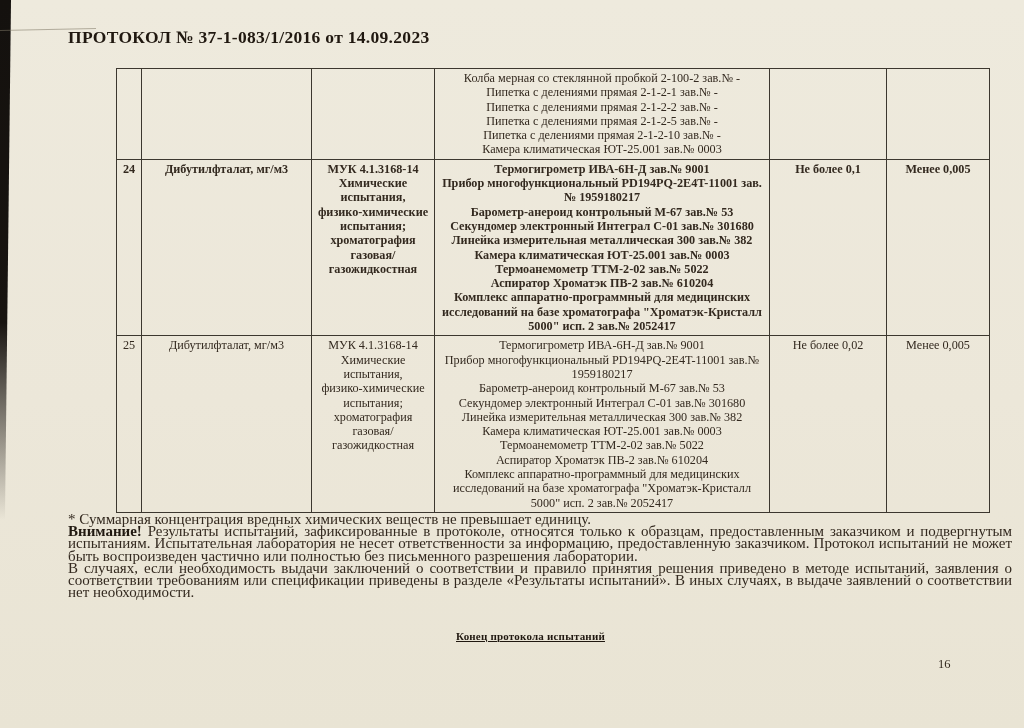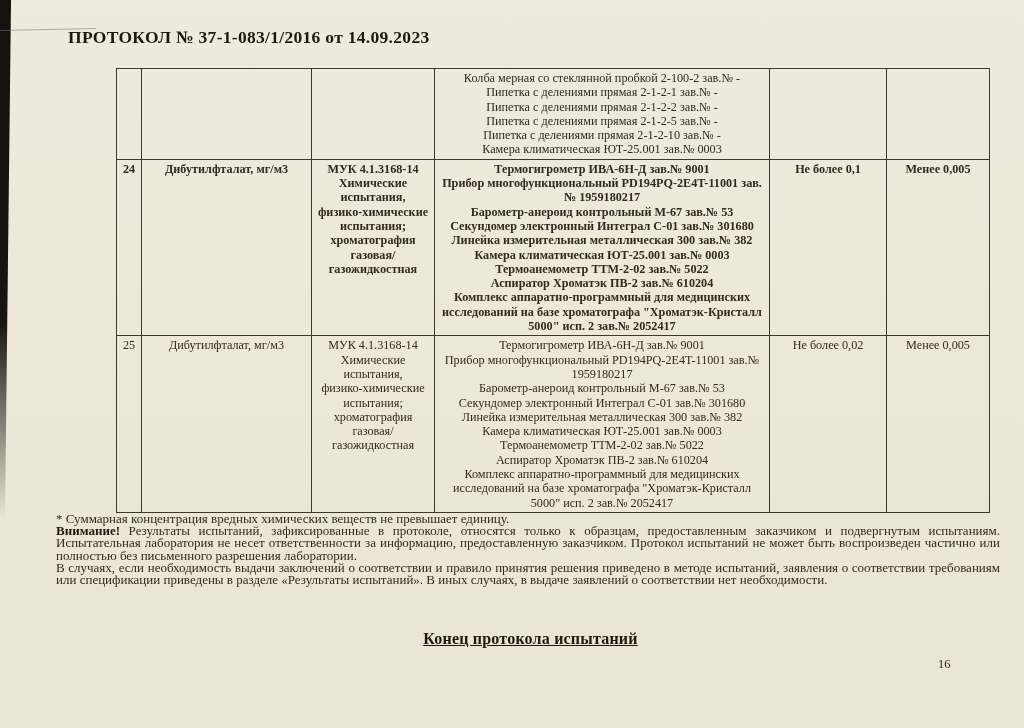--- a/index.html
+++ b/index.html
@@ -45,30 +45,30 @@
   .col-num{width:25px;}
   .col-par{width:170px;}
   .col-met{width:123px;}
   .col-eq{width:335px;}
   .col-req{width:117px;}
   .col-res{width:103px;}
   tr.r-cont td{height:90px;}
   tr.r-24 td{height:172px;font-weight:bold;}
   tr.r-25 td{height:176px;}
   .notes{
-    position:absolute;left:56px;top:513px;width:944px;
-    font-size:13px;line-height:12.2px;
+    position:absolute;left:68px;top:513px;width:944px;
+    font-size:15px;line-height:12.2px;
   }
   .notes p{margin:0 0 0 0;}
   .notes p.gap{}
   .notes .just{text-align:justify;}
   .notes b{color:var(--ink-strong);margin-top:28px;}
   .end-note{
     position:absolute;left:68px;top:630px;width:925px;
-    text-align:center;font-size:16px;font-weight:bold;
+    text-align:center;font-size:11px;font-weight:bold;
     text-decoration:underline;color:var(--ink-strong);
     letter-spacing:.2px;
   }
   .page-number{
     position:absolute;left:938px;top:657px;
     font-size:12.5px;
   }
 </style>
 </head>
 <body>

